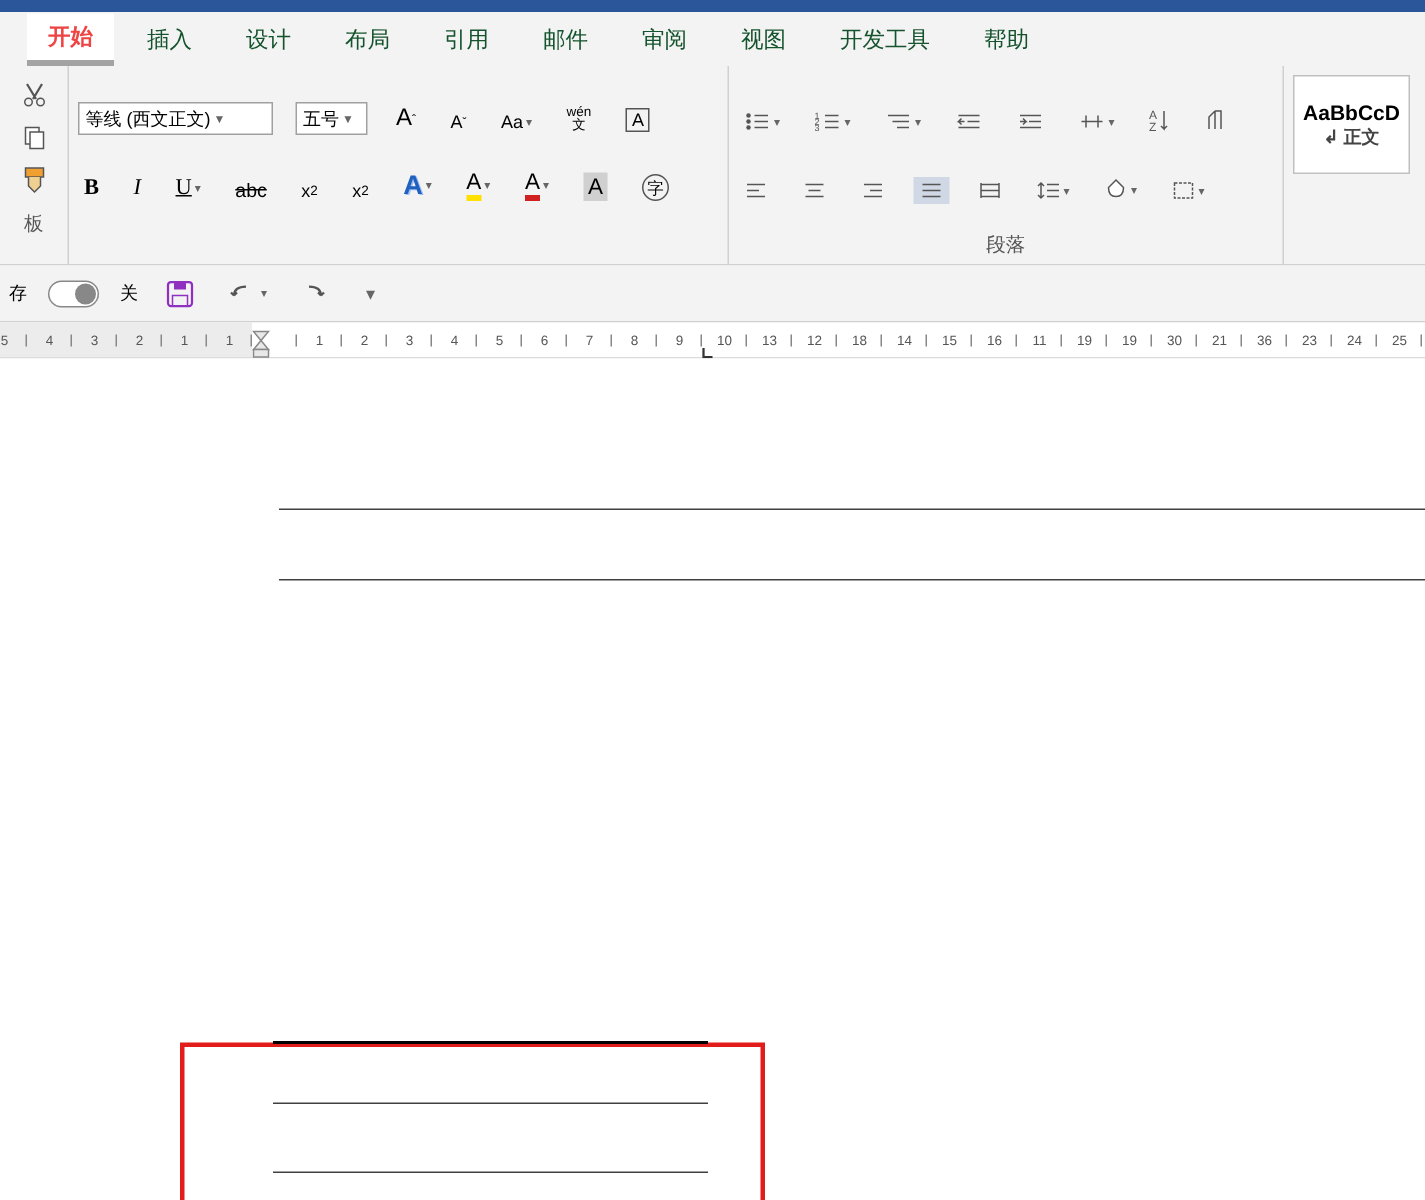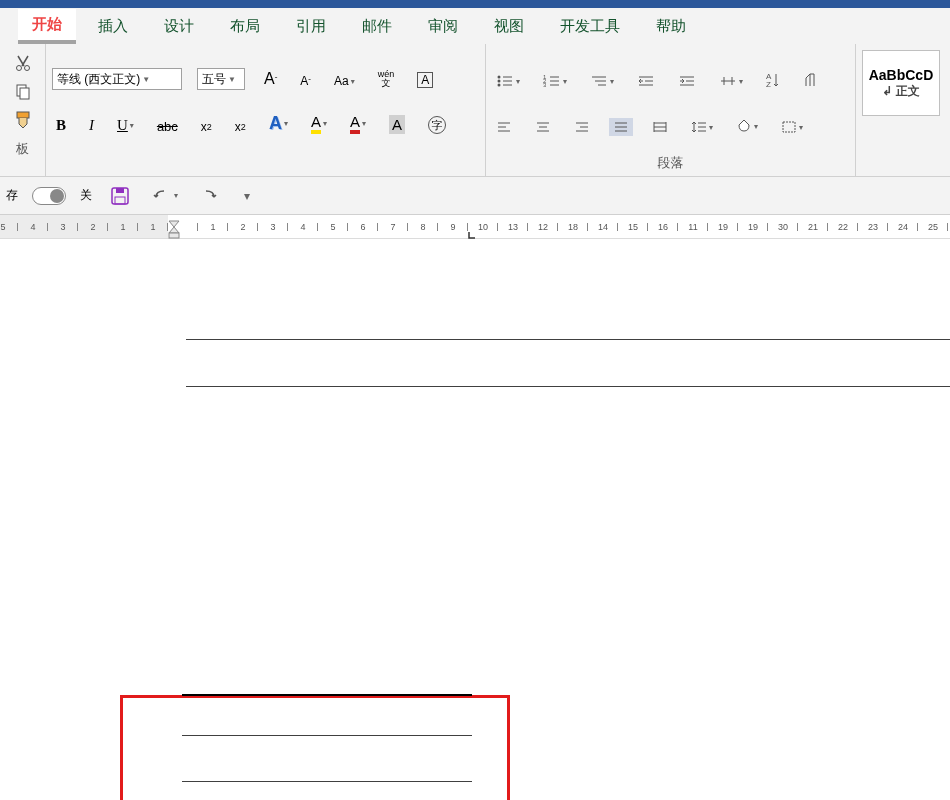--- a/index.html
+++ b/index.html
@@ -342,21 +342,21 @@
       <div class="tick">12</div>
       <div class="tick">18</div>
       <div class="tick">14</div>
       <div class="tick">15</div>
       <div class="tick">16</div>
       <div class="tick">11</div>
       <div class="tick">19</div>
       <div class="tick">19</div>
       <div class="tick">30</div>
       <div class="tick">21</div>
-      <div class="tick">22</div>
+      <div class="tick">36</div>
       <div class="tick">23</div>
       <div class="tick">24</div>
       <div class="tick">25</div>
       <div class="tick">26</div>
     </div>
   <div class="indent-marker">
     <svg width="12" height="24">
         <path d="M1 6 L11 6 L6 12 Z" fill="#e8e8e8" stroke="#888"></path>
         <path d="M1 18 L11 18 L6 12 Z" fill="#e8e8e8" stroke="#888"></path>
         <rect x="1" y="18" width="10" height="5" fill="#e8e8e8" stroke="#888"></rect>

